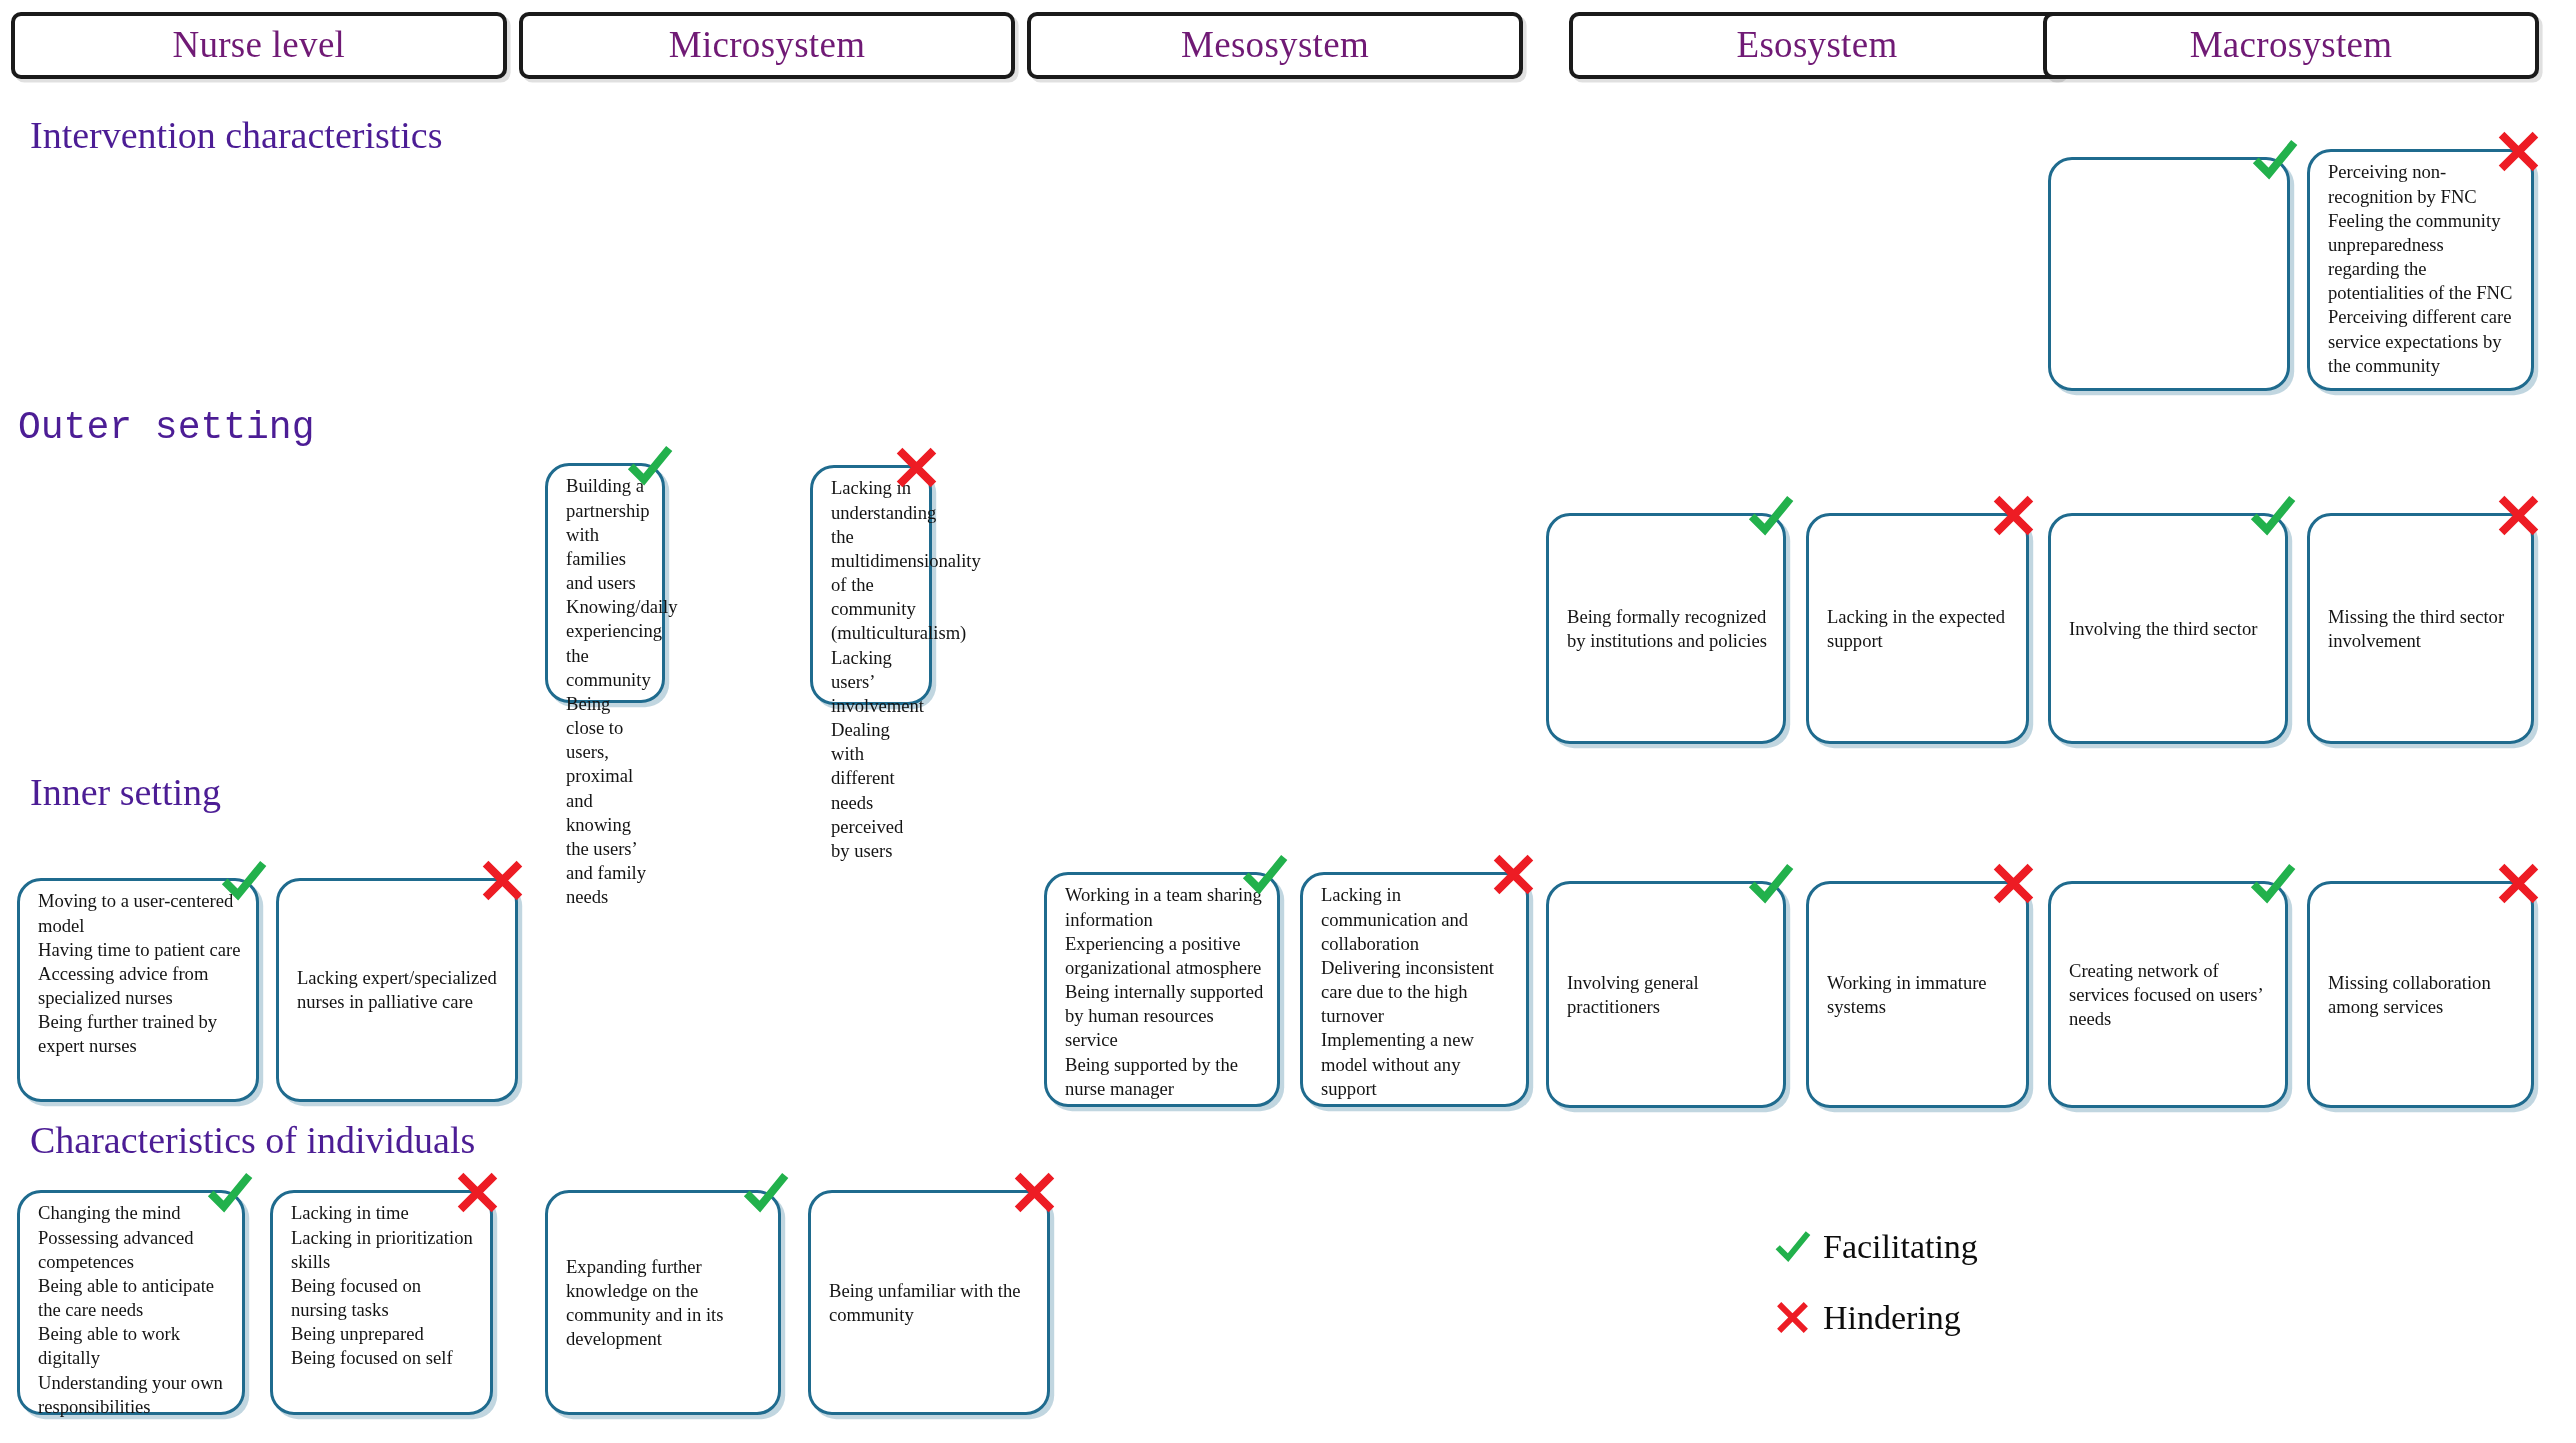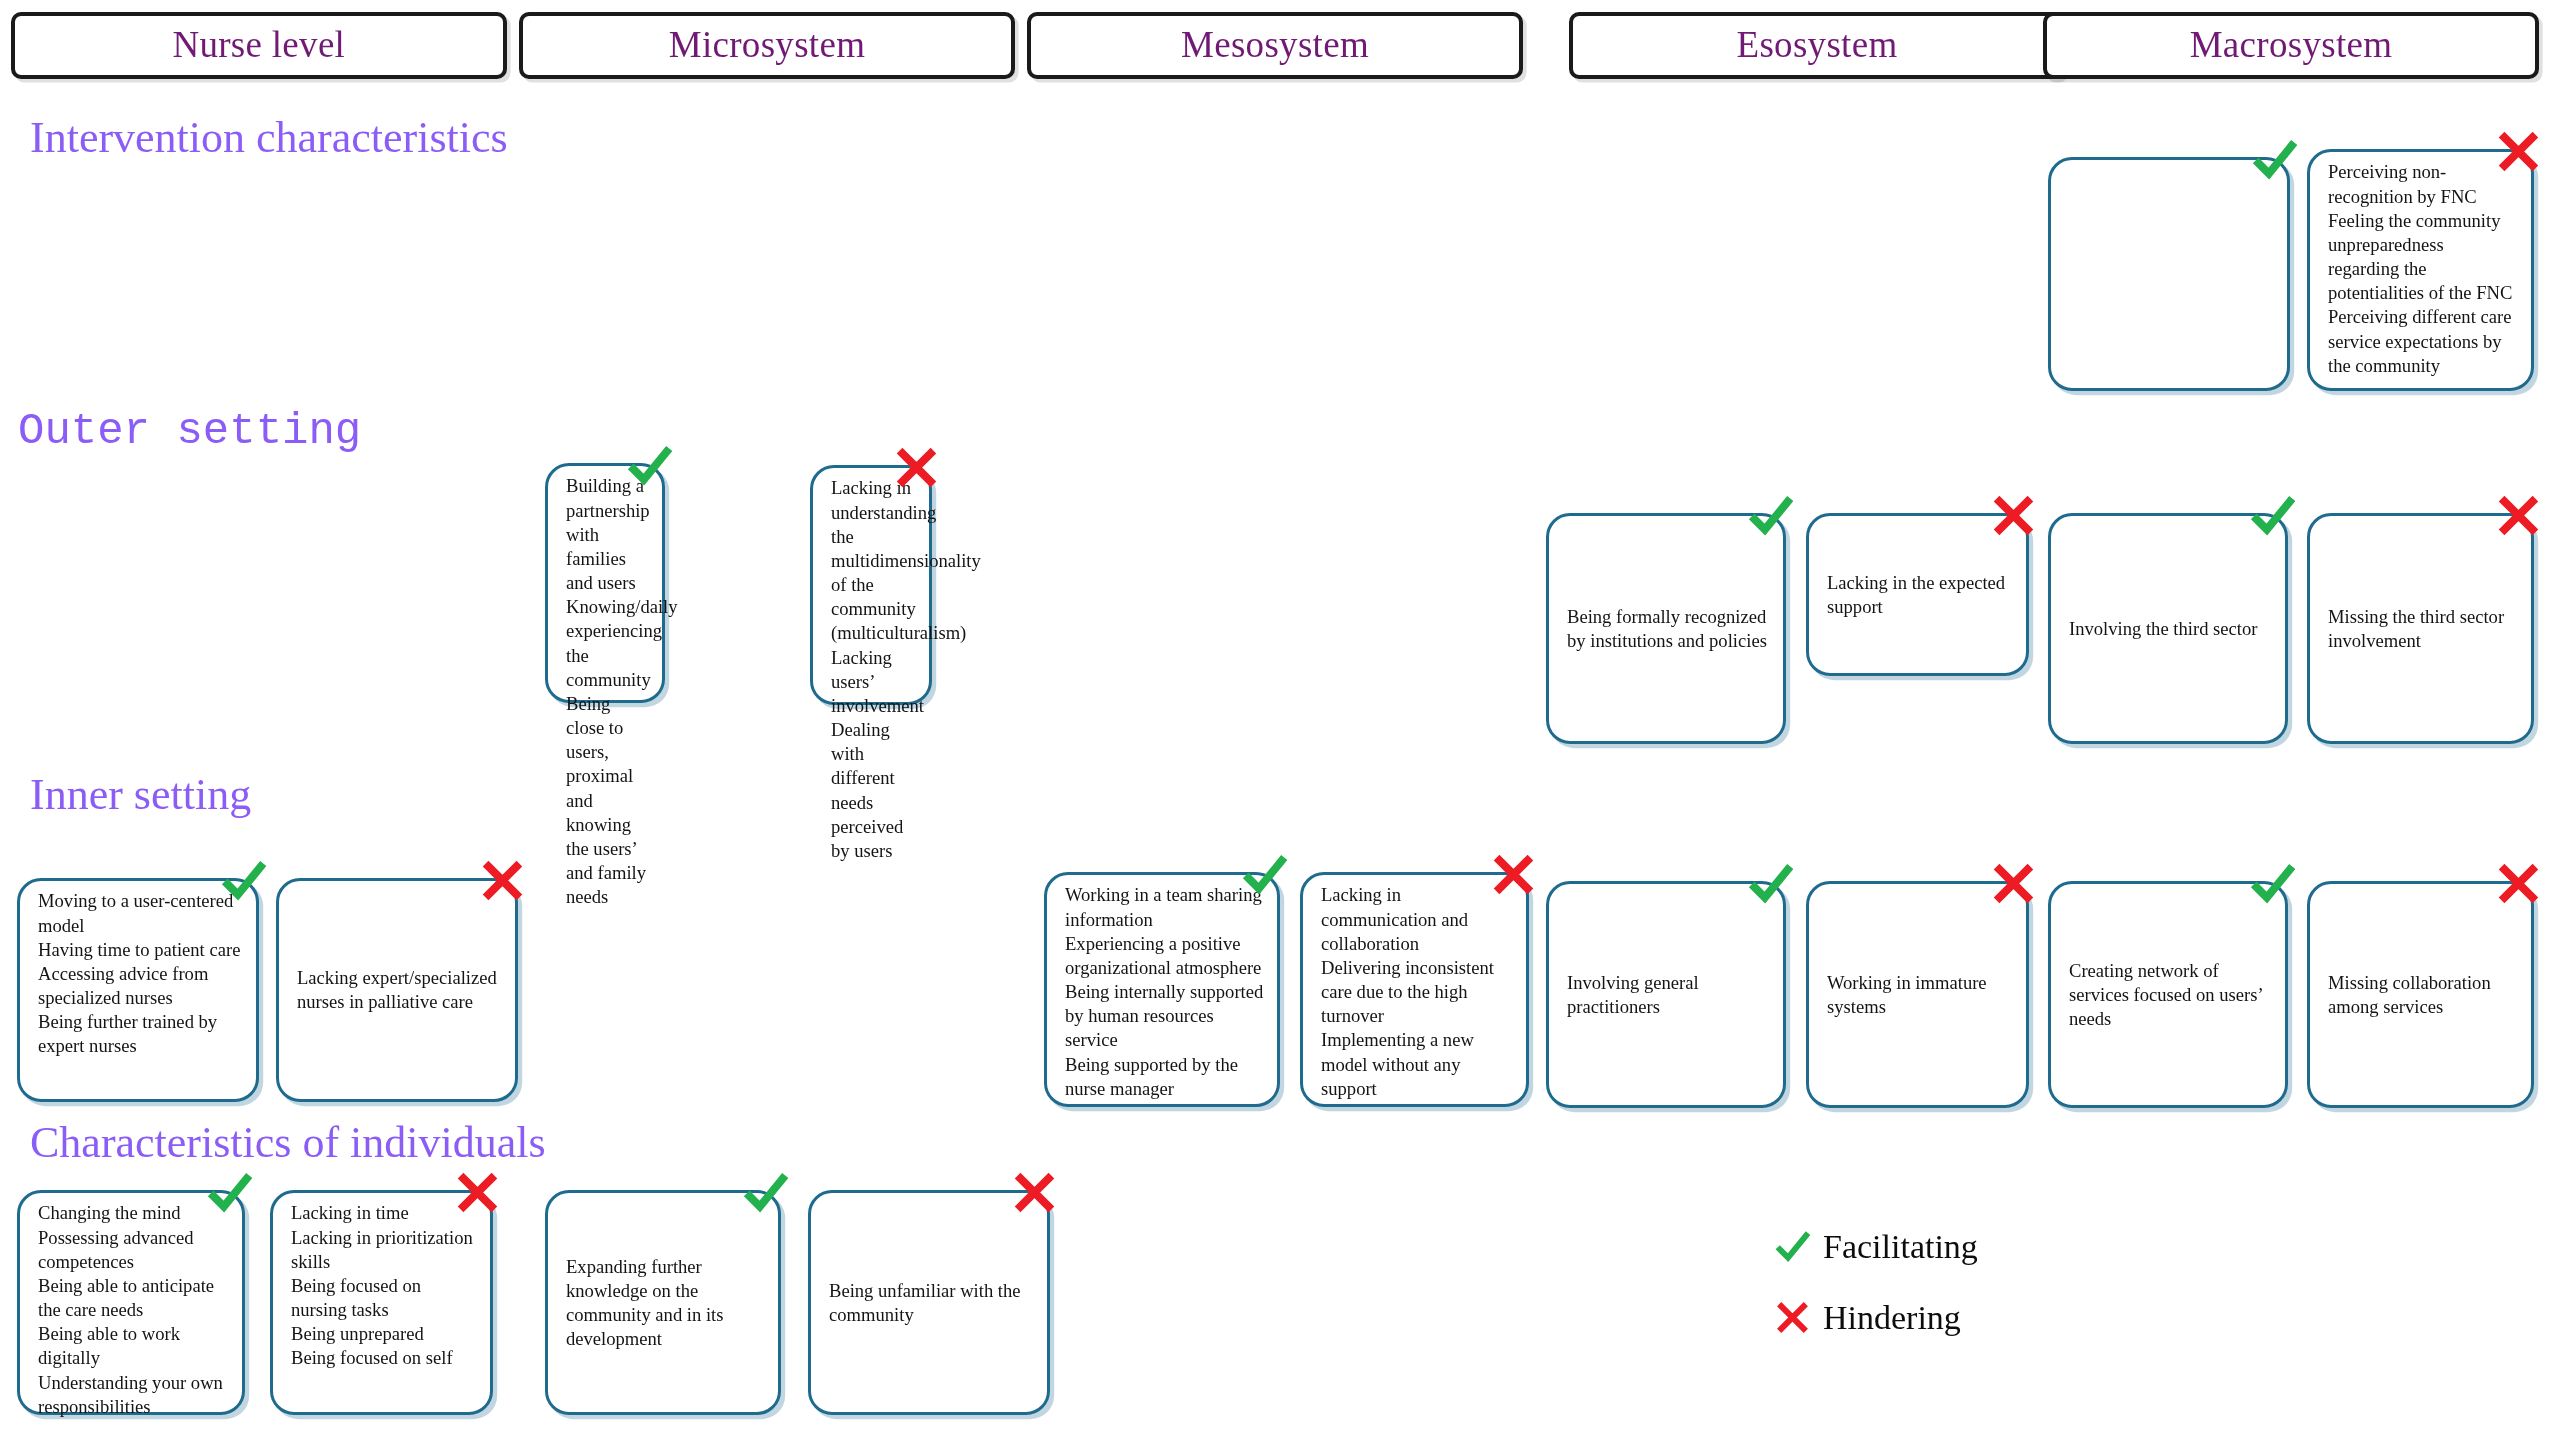--- a/index.html
+++ b/index.html
@@ -32,23 +32,23 @@
     font-size: 37px;
     line-height: 1.1;
     letter-spacing: 0.3px;
     color: #701a75;
     box-shadow: 3.6px 3.6px 0 rgba(0,0,0,0.12);
   }
 
   
   .row-label {
     position: absolute;
-    font-size: 44px;
+    font-size: 38px;
     line-height: 1;
-    color: #8b5cf6;
+    color: #4c1d95;
     white-space: nowrap;
   }
 
   
   .card {
     position: absolute;
     box-sizing: border-box;
     border: 3.6px solid #1F6B8E;
     border-radius: 24px;
     background: #ffffff;
@@ -151,21 +151,21 @@
         </div>
       </div>
       <div class="card" style="left: 1546px; top: 513px; width: 240px; height: 231px; border-color: rgb(31, 107, 142);">
         <div class="card-text vmid">Being formally recognized by institutions and policies</div>
         <div class="mark" style="right: -10.8px; top: -24px;">
           <svg viewBox="0 0 100 100" aria-hidden="true">
             <path d="M10 52 L38 80 L92 14" fill="none" stroke="#22b14c" stroke-width="17" stroke-linecap="butt" stroke-linejoin="miter"></path>
           </svg>
         </div>
       </div>
-      <div class="card" style="left: 1806px; top: 513px; width: 223px; height: 163px; border-color: rgb(31, 107, 142);">
+      <div class="card" style="left: 1806px; top: 513px; width: 223px; height: 231px; border-color: rgb(31, 107, 142);">
         <div class="card-text vmid">Lacking in the expected support</div>
         <div class="mark" style="right: -10.8px; top: -24px;">
           <svg viewBox="0 0 100 100" aria-hidden="true">
             <path d="M14 14 L86 86 M86 14 L14 86" fill="none" stroke="#ed1c24" stroke-width="17" stroke-linecap="butt"></path>
           </svg>
         </div>
       </div>
       <div class="card" style="left: 2048px; top: 513px; width: 240px; height: 231px; border-color: rgb(31, 107, 142);">
         <div class="card-text vmid">Involving the third sector</div>
         <div class="mark" style="right: -10.8px; top: -24px;">

